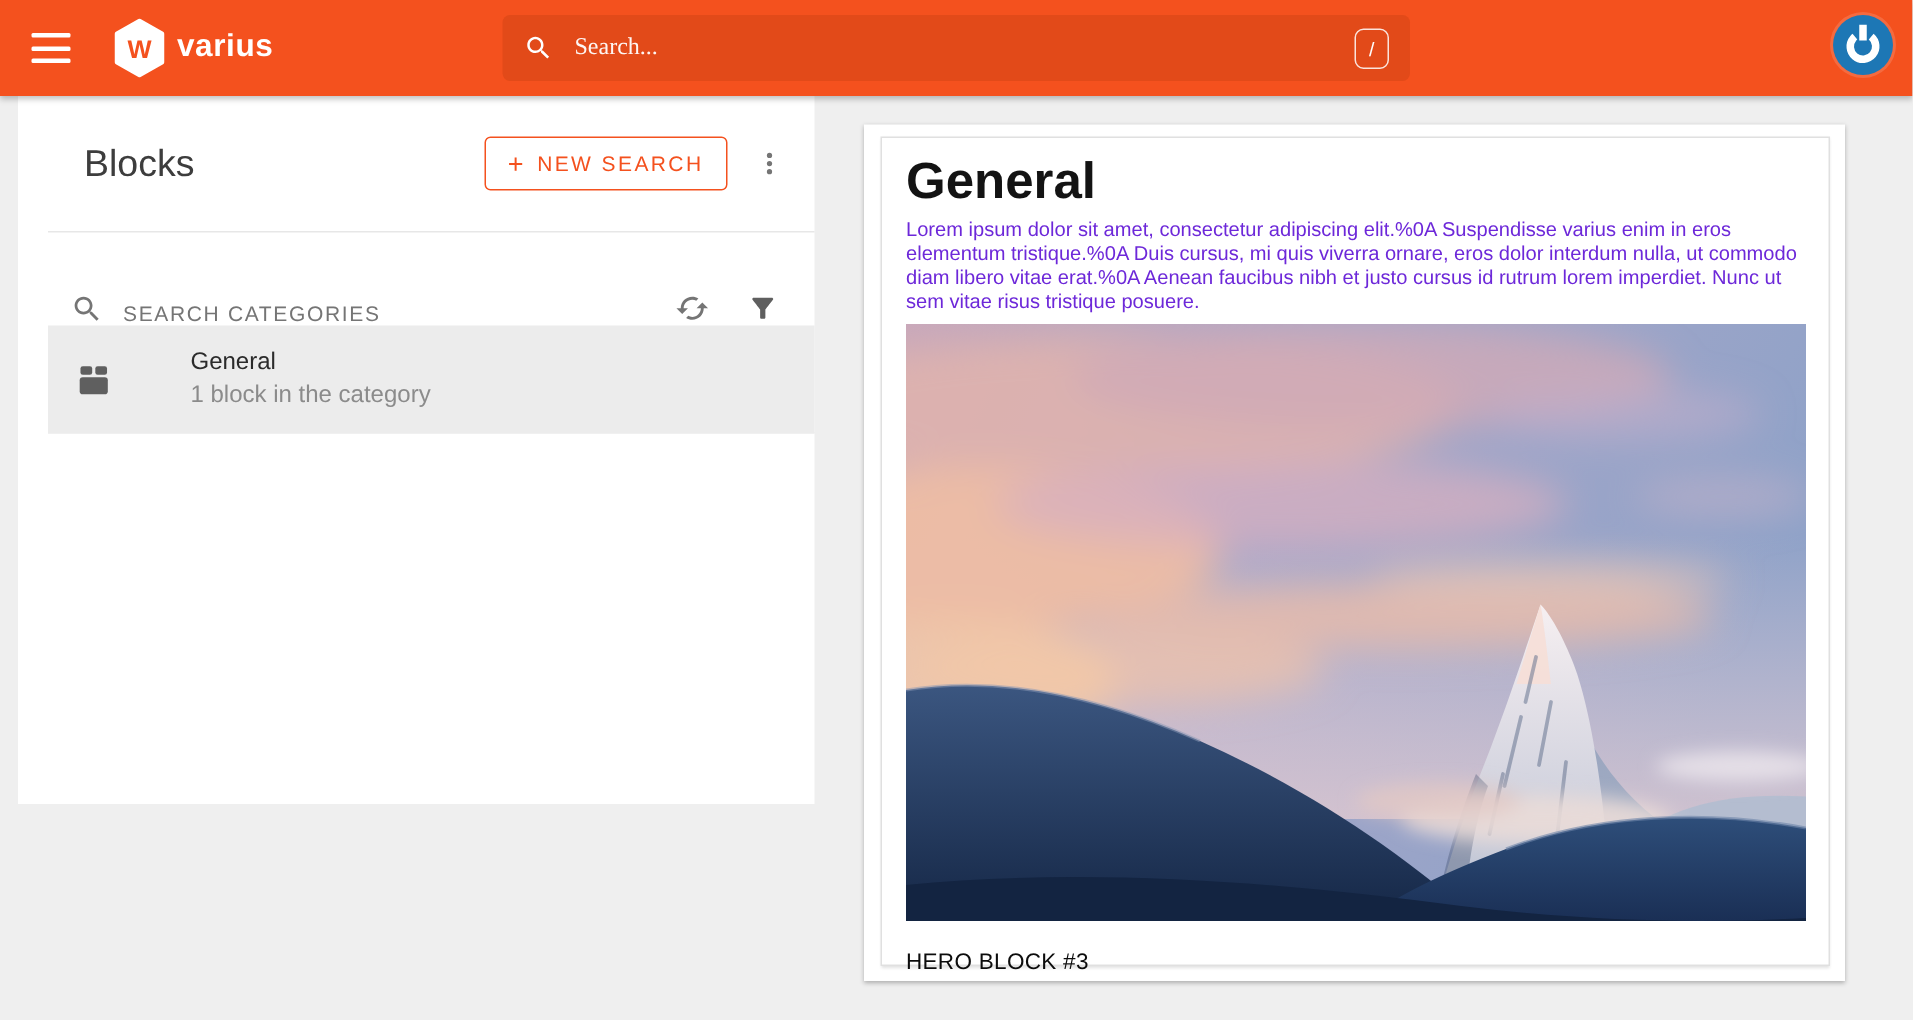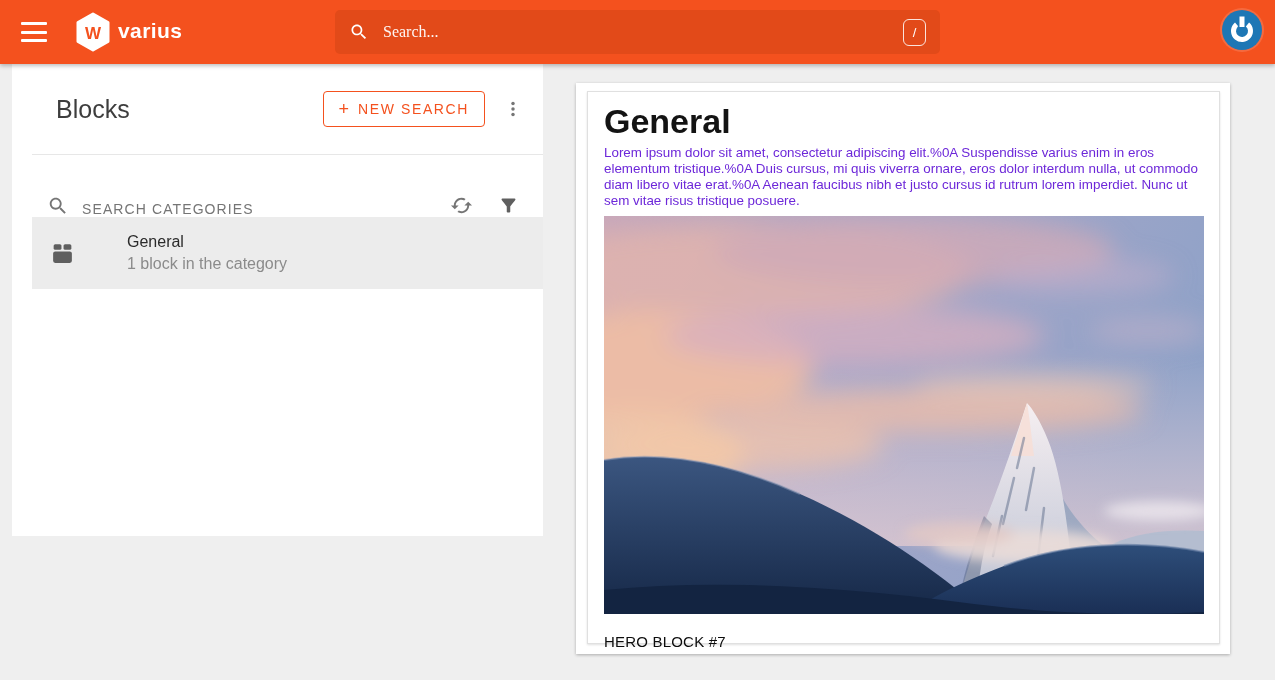--- a/index.html
+++ b/index.html
@@ -266,18 +266,18 @@
             </g>
 
             <path d="M0,244 C62,234 128,248 196,278 C268,310 330,352 382,398 L0,398 Z" fill="url(#duneG)"></path>
             <path d="M0,244 C62,234 128,248 196,278" stroke="#8a97b5" stroke-width="2" opacity="0.5" fill="none"></path>
             <path d="M600,336 C536,324 462,326 400,350 C358,366 325,382 305,398 L600,398 Z" fill="url(#duneG2)"></path>
             <path d="M600,336 C536,324 462,326 400,350" stroke="#6d84a8" stroke-width="2" opacity="0.6" fill="none"></path>
             <path d="M0,374 C120,362 250,372 370,388 C450,398 530,400 600,396 L600,398 L0,398 Z" fill="#132441"></path>
           </svg>
         </div>
 
-        <div class="block-label">HERO BLOCK #7</div>
+        <div class="block-label">HERO BLOCK #3</div>
       </div>
     </div>
   </main>
 
 </div>
 
 </body></html>

